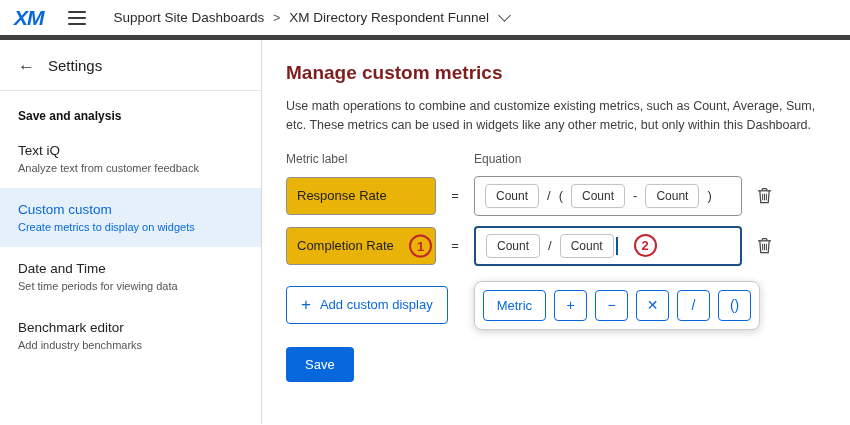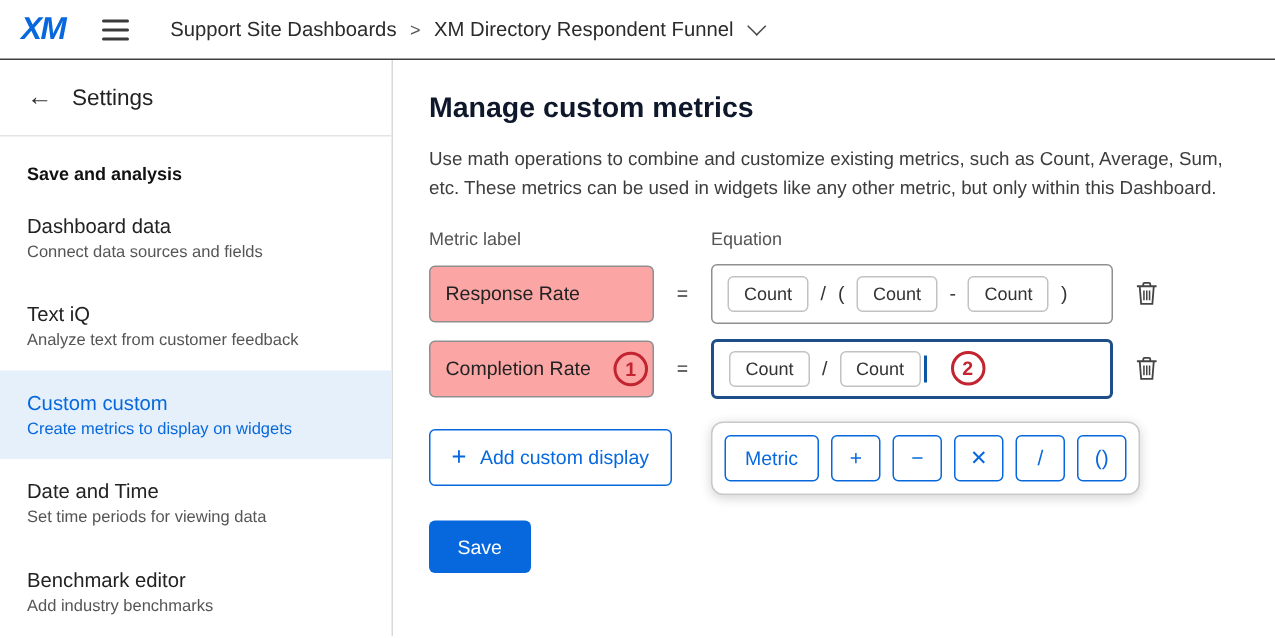--- a/index.html
+++ b/index.html
@@ -1,21 +1,21 @@
 <!DOCTYPE html>
 <html style="--c-accent: #0768dd; --c-annotation: #c22430; --c-activeBorder: #1d4e89; --c-activeBg: #e5f0fb;"><head>
 <meta charset="utf-8">
 <style>
   * { box-sizing: border-box; margin: 0; padding: 0; }
   html,body { background:#fff; }
   body { font-family: "Liberation Sans", sans-serif; }
   .app { width:850px; height:425px; background:#fff; overflow:hidden; position:relative; }
 
   
-  .topbar { height:40px; display:flex; align-items:center; padding:0 14px; border-bottom:1px solid #404040; }
+  .topbar { height:40px; display:flex; align-items:center; padding:0 14px; border-bottom:5px solid #404040; }
   .logo { color:var(--c-accent,#0768dd); font-weight:bold; font-style:italic; font-size:21px; letter-spacing:-1px; }
   .hamburger { margin-left:24px; display:flex; flex-direction:column; gap:4px; cursor:pointer; }
   .hamburger span { display:block; width:18px; height:2px; background:#3a3a3a; border-radius:1px; }
   .breadcrumb { margin-left:28px; font-size:13.5px; color:#2b2b2b; display:flex; align-items:center; gap:9px; }
   .crumb { color:#2b2b2b; }
   .crumb-sep { color:#555; font-size:12px; }
   .chev-down { width:9px; height:9px; border:solid #444; border-width:0 1.5px 1.5px 0; transform:rotate(45deg); margin-top:-4px; margin-left:2px; }
 
   
   .bodyrow { display:flex; height:384px; }
@@ -27,28 +27,28 @@
   .side-section { padding:18px 18px 6px; font-size:12px; font-weight:bold; color:#111; }
   .side-item { padding:14px 18px; cursor:pointer; }
   .side-item .label { font-size:13.5px; color:#222; }
   .side-item .sub { font-size:11px; color:#555; margin-top:4px; }
   .side-item.active { background:var(--c-activeBg,#e5f0fb); }
   .side-item.active .label { color:var(--c-accent,#0768dd); }
   .side-item.active .sub { color:var(--c-accent,#0768dd); }
 
   
   .main { flex:1; padding:22px 14px 0 24px; }
-  .title { font-size:19px; font-weight:bold; color:#0f172a; }
+  .title { font-size:19px; font-weight:bold; color:#7f1d1d; }
   .desc { margin-top:13px; font-size:12.5px; color:#3d3d3d; line-height:1.5; max-width:548px; }
   .cols { display:flex; margin-top:17px; font-size:12px; color:#555; }
   .cols .c1 { width:188px; }
 
   .mrow { display:flex; align-items:center; margin-top:10px; }
   .mlabel-wrap { width:150px; position:relative; }
-  .mlabel { width:150px; height:38px; border:1px solid #8f8f8f; border-radius:4px; padding:0 10px; font-size:13px; color:#222; background:#fca5a5; font-family:"Liberation Sans",sans-serif; }
+  .mlabel { width:150px; height:38px; border:1px solid #8f8f8f; border-radius:4px; padding:0 10px; font-size:13px; color:#222; background:#eab308; font-family:"Liberation Sans",sans-serif; }
   .eqsign { width:38px; text-align:center; font-size:13px; color:#333; }
   .eqbox { width:268px; height:40px; border:1px solid #8f8f8f; border-radius:4px; display:flex; align-items:center; padding:0 10px; gap:8px; background:#fff;text-align:right; }
   .eqbox.active { border:2px solid var(--c-activeBorder,#1d4e89); }
   .chip { border:1px solid #c2c2c2; border-radius:4px; padding:4px 10px; font-size:12px; color:#333; background:#fff; cursor:pointer; white-space:nowrap; }
   .op { font-size:13px; color:#333; }
   .caret { width:2px; height:18px; background:#0b57a4; margin-left:-6px; }
   .badge { width:23px; height:23px; border:2px solid var(--c-annotation,#c22430); border-radius:50%; color:var(--c-annotation,#c22430); display:flex; align-items:center; justify-content:center; font-size:13px; font-weight:bold; flex-shrink:0; background:transparent; }
   .badge.in-label { position:absolute; right:4px; top:50%; transform:translateY(-50%); }
   .badge.in-eq { margin-left:8px; }
   .trash { margin-left:15px; cursor:pointer; display:flex; align-items:center; }
@@ -84,24 +84,20 @@
 
   <div class="bodyrow">
 
     <div class="sidebar">
       <div class="side-head">
         <span class="back-arrow">←</span>
         <span>Settings</span>
       </div>
       <div class="side-section">Save and analysis</div>
 
-      <div class="side-item">
-        <div class="label">Dashboard data</div>
-        <div class="sub">Connect data sources and fields</div>
-      </div>
       <div class="side-item">
         <div class="label">Text iQ</div>
         <div class="sub">Analyze text from customer feedback</div>
       </div>
       <div class="side-item active">
         <div class="label">Custom custom</div>
         <div class="sub">Create metrics to display on widgets</div>
       </div>
       <div class="side-item">
         <div class="label">Date and Time</div>

